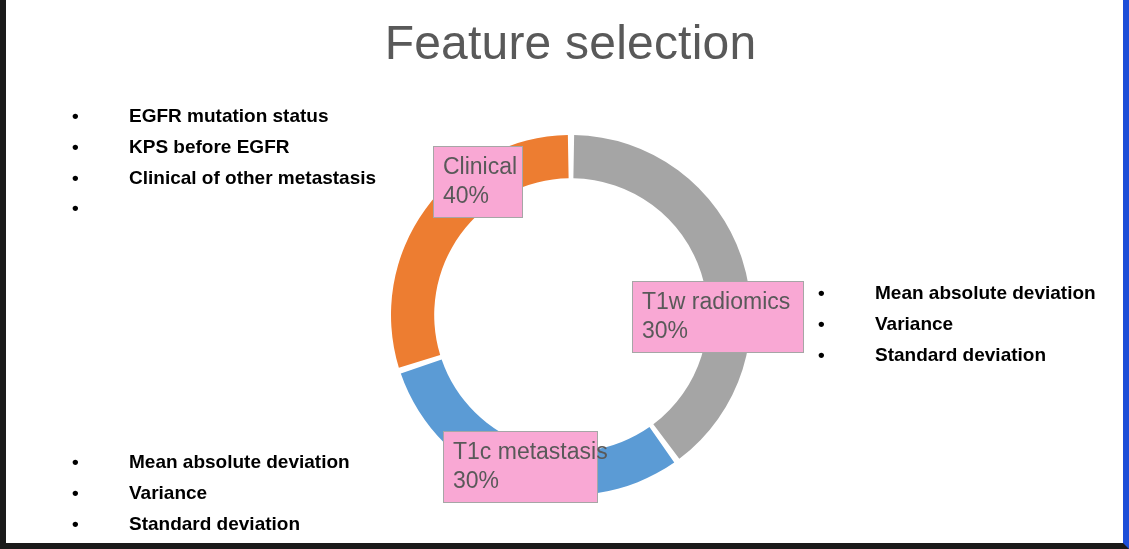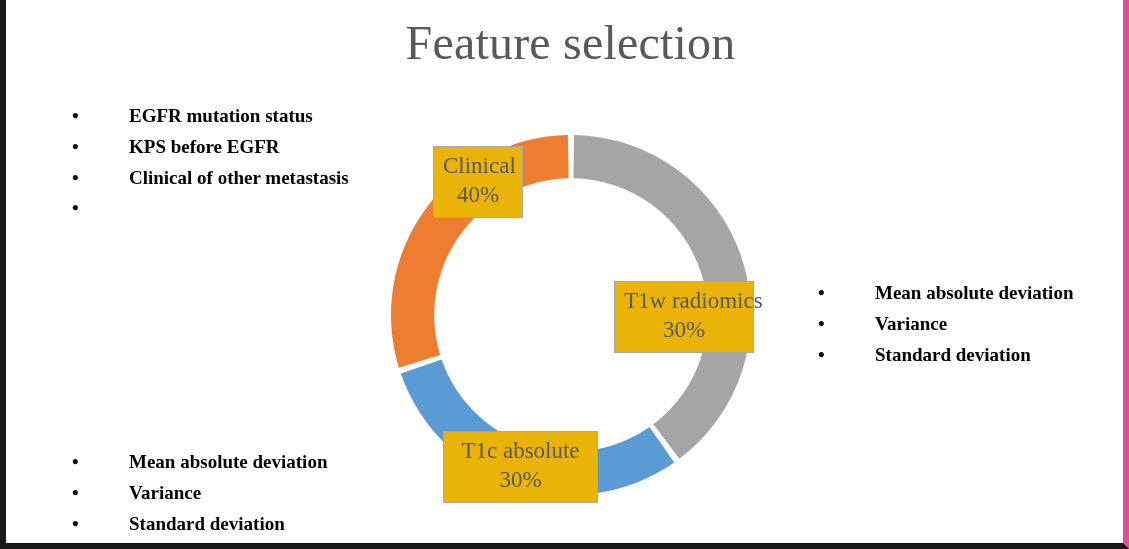--- a/index.html
+++ b/index.html
@@ -10,24 +10,23 @@
   body {
     font-family: "Liberation Sans", sans-serif;
   }
   #slide {
     position: relative;
     width: 1129px;
     height: 549px;
     background: #ffffff;
     overflow: hidden;
     border-left: 6px solid #1a1a1a;
-    border-right: 6px solid #ec4899;
+    border-right: 6px solid #1d4ed8;
     border-bottom: 6px solid #1a1a1a;
     box-sizing: border-box;
-    font-family: Liberation Serif, serif;
   }
 
   
   .slide-title {
     position: absolute;
     left: 0;
     top: 14px;
     width: 1129px;
     text-align: center;
     font-size: 48px;
@@ -78,36 +77,36 @@
   }
   #donut-svg {
     display: block;
     width: 390px;
     height: 390px;
   }
 
   
   .data-label {
     position: absolute;
-    background: #eab308;
+    background: #f9a8d4;
     border: 1px solid #a6a6a6;
     color: #595959;
     font-size: 23px;
     font-weight: 400;
     line-height: 1.26;
-    text-align: center;
+    text-align: left;
     padding: 5px 9px 7px 9px;
     box-sizing: border-box;
     white-space: nowrap;
   }
   .data-label .dl-name { display: block; }
   .data-label .dl-value { display: block; }
 
   #label-clinical { left: 427px; top: 146px; width: 90px; }
-  #label-t1w      { left: 608px; top: 281px; width: 140px; }
+  #label-t1w      { left: 626px; top: 281px; width: 172px; }
   #label-t1c      { left: 437px; top: 431px; width: 155px; }
 </style>
 </head>
 <body>
 
 <div id="slide">
 
   <div class="slide-title">Feature selection</div>
 
   <ul class="bullet-list" id="list-clinical">
@@ -172,17 +171,17 @@
     <span class="dl-name">Clinical</span>
     <span class="dl-value">40%</span>
   </div>
 
   <div class="data-label" id="label-t1w">
     <span class="dl-name">T1w radiomics</span>
     <span class="dl-value">30%</span>
   </div>
 
   <div class="data-label" id="label-t1c">
-    <span class="dl-name">T1c absolute</span>
+    <span class="dl-name">T1c metastasis</span>
     <span class="dl-value">30%</span>
   </div>
 
 </div>
 
 </body></html>

